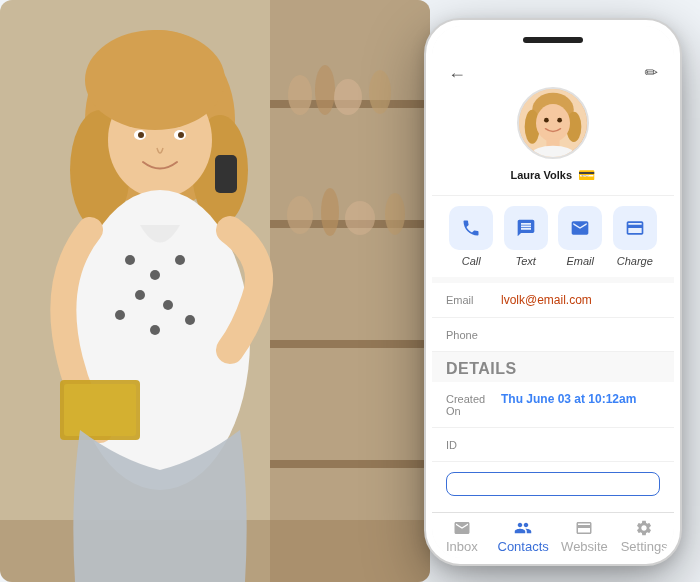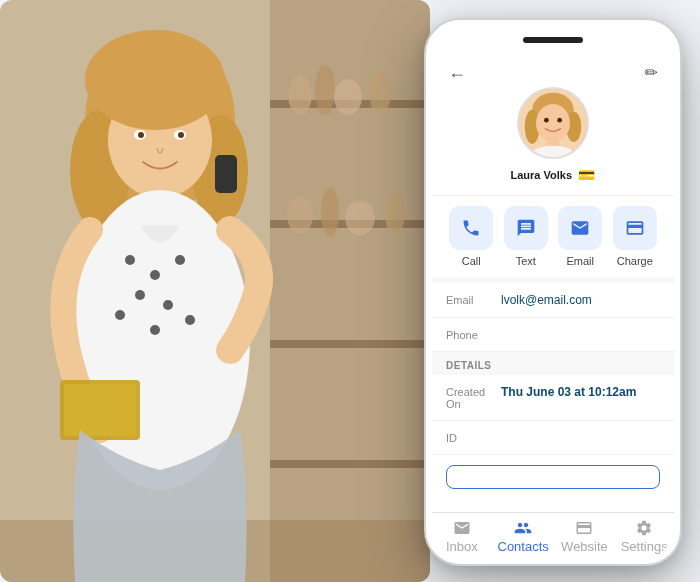--- a/index.html
+++ b/index.html
@@ -126,20 +126,21 @@
     }
 
     
     .action-buttons {
       display: flex;
       justify-content: space-around;
       padding: 10px 12px;
       background: #ffffff;
       border-top: 1px solid #efefef;
       flex-shrink: 0;
+      font-style: italic;
     }
 
     .action-btn {
       display: flex;
       flex-direction: column;
       align-items: center;
       gap: 5px;
       cursor: pointer;
       min-width: 48px;
     }
@@ -179,35 +180,35 @@
     .detail-label {
       font-size: 11px;
       color: #888;
       width: 55px;
       flex-shrink: 0;
       padding-top: 1px;
     }
 
     .detail-value {
       font-size: 12px;
-      color: #0c4a6e;
+      color: #3b82f6;
       flex: 1;
     }
 
     .detail-value.link {
-      color: #0c4a6e;
+      color: #c2410c;
     }
 
     .detail-value.bold {
       font-weight: 600;
     }
 
     .section-header {
       padding: 8px 14px 4px;
-      font-size: 10px;
+      font-size: 16px;
       font-weight: 700;
       color: #888;
       letter-spacing: 0.5px;
       background: #f8f8f8;
     }
 
     
     .view-full-btn {
       margin: 10px 14px;
       padding: 11px;

